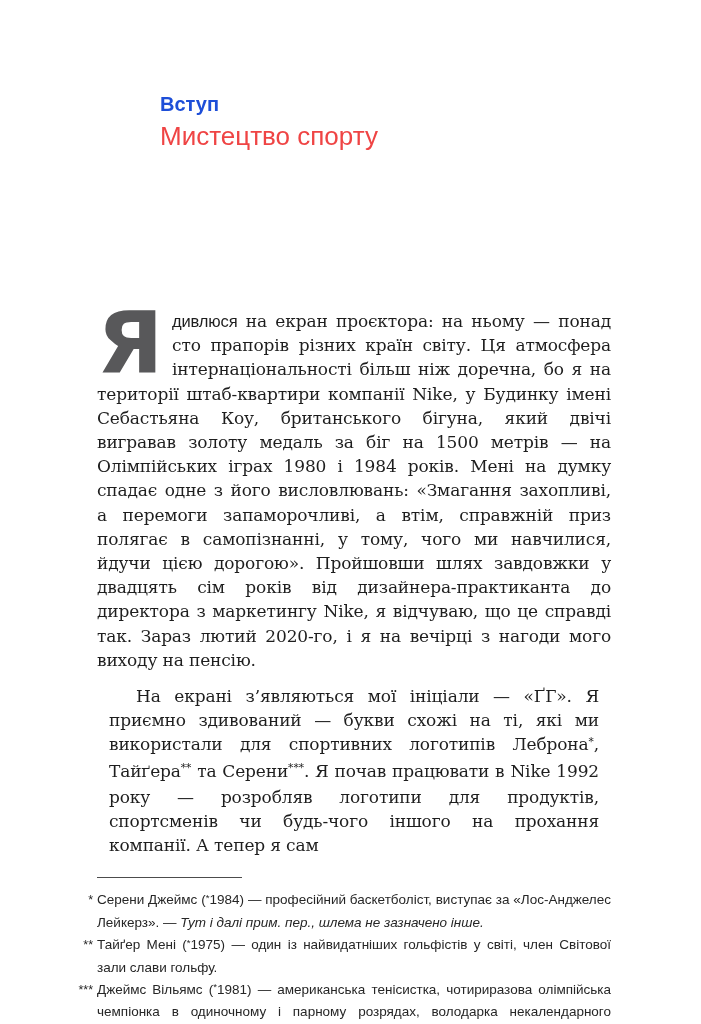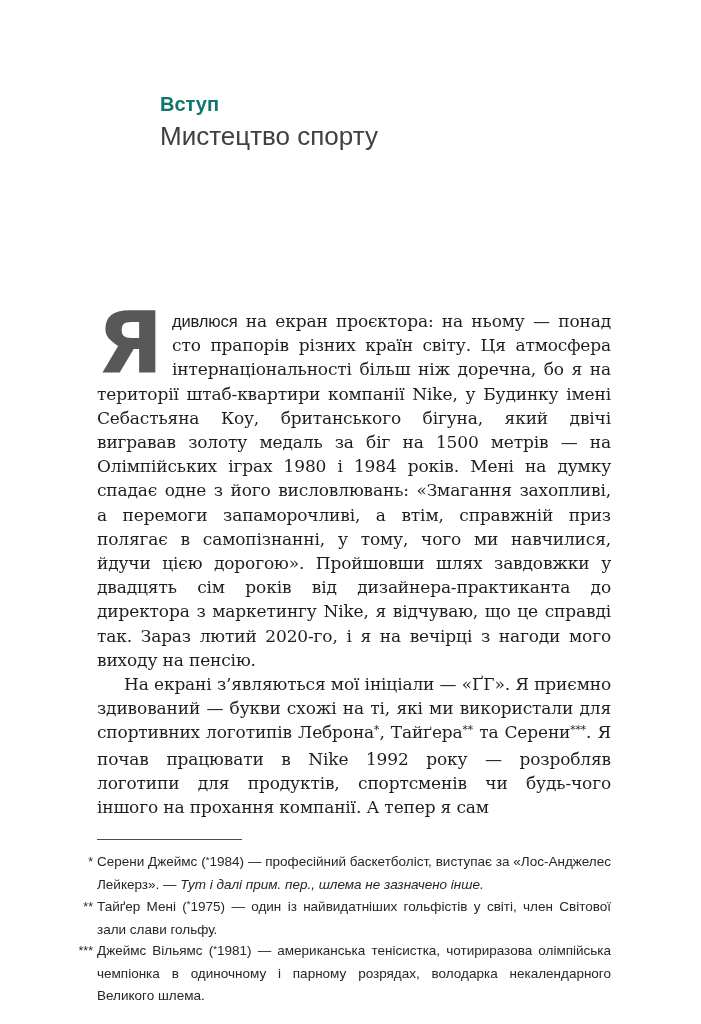--- a/index.html
+++ b/index.html
@@ -13,40 +13,40 @@
     padding: 92px 90px 0 97px;
     overflow: hidden;
     font-family: "DejaVu Serif", serif;
   }
   .heading { margin-left: 63px; }
   .kicker {
     font-family: "Liberation Sans", sans-serif;
     font-weight: 700;
     font-size: 20px;
     line-height: 24px;
-    color: #0f766e;
+    color: #1d4ed8;
   }
   .title {
     font-family: "Liberation Sans", sans-serif;
     font-weight: 400;
     font-size: 26px;
     line-height: 30px;
-    color: #404040;
+    color: #ef4444;
     margin-top: 5px;
   }
   .body-text {
     margin-top: 158px;
     font-size: 17px;
     line-height: 24.2px;
     letter-spacing: -0.15px;
     color: #1e1e1e;
     text-align: justify;
   }
   .para { margin: 0; }
-  .para-indent { margin: 0; text-indent: 27px; }
+  .para-indent { margin: 12px; text-indent: 27px; }
   .dropcap {
     float: left;
     font-family: "DejaVu Sans", sans-serif;
     font-weight: 700;
     font-size: 86px;
     line-height: 62px;
     height: 69px;
     color: #58585a;
     margin: 3px 9px 0 0;
   }

